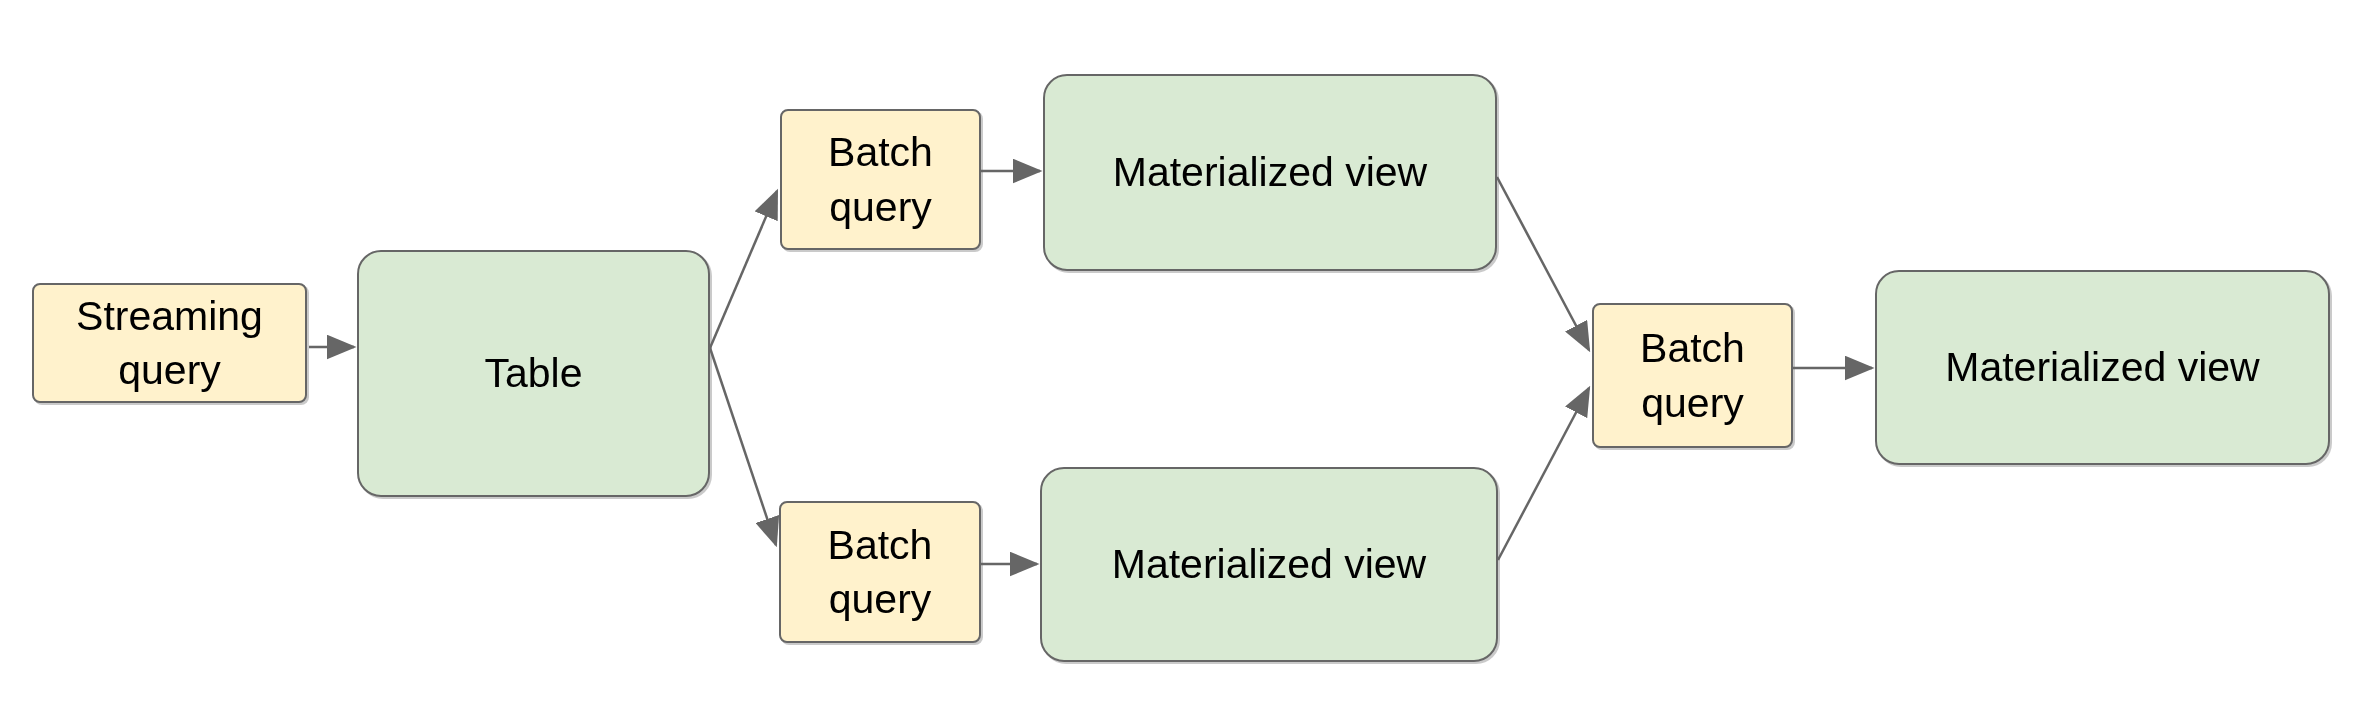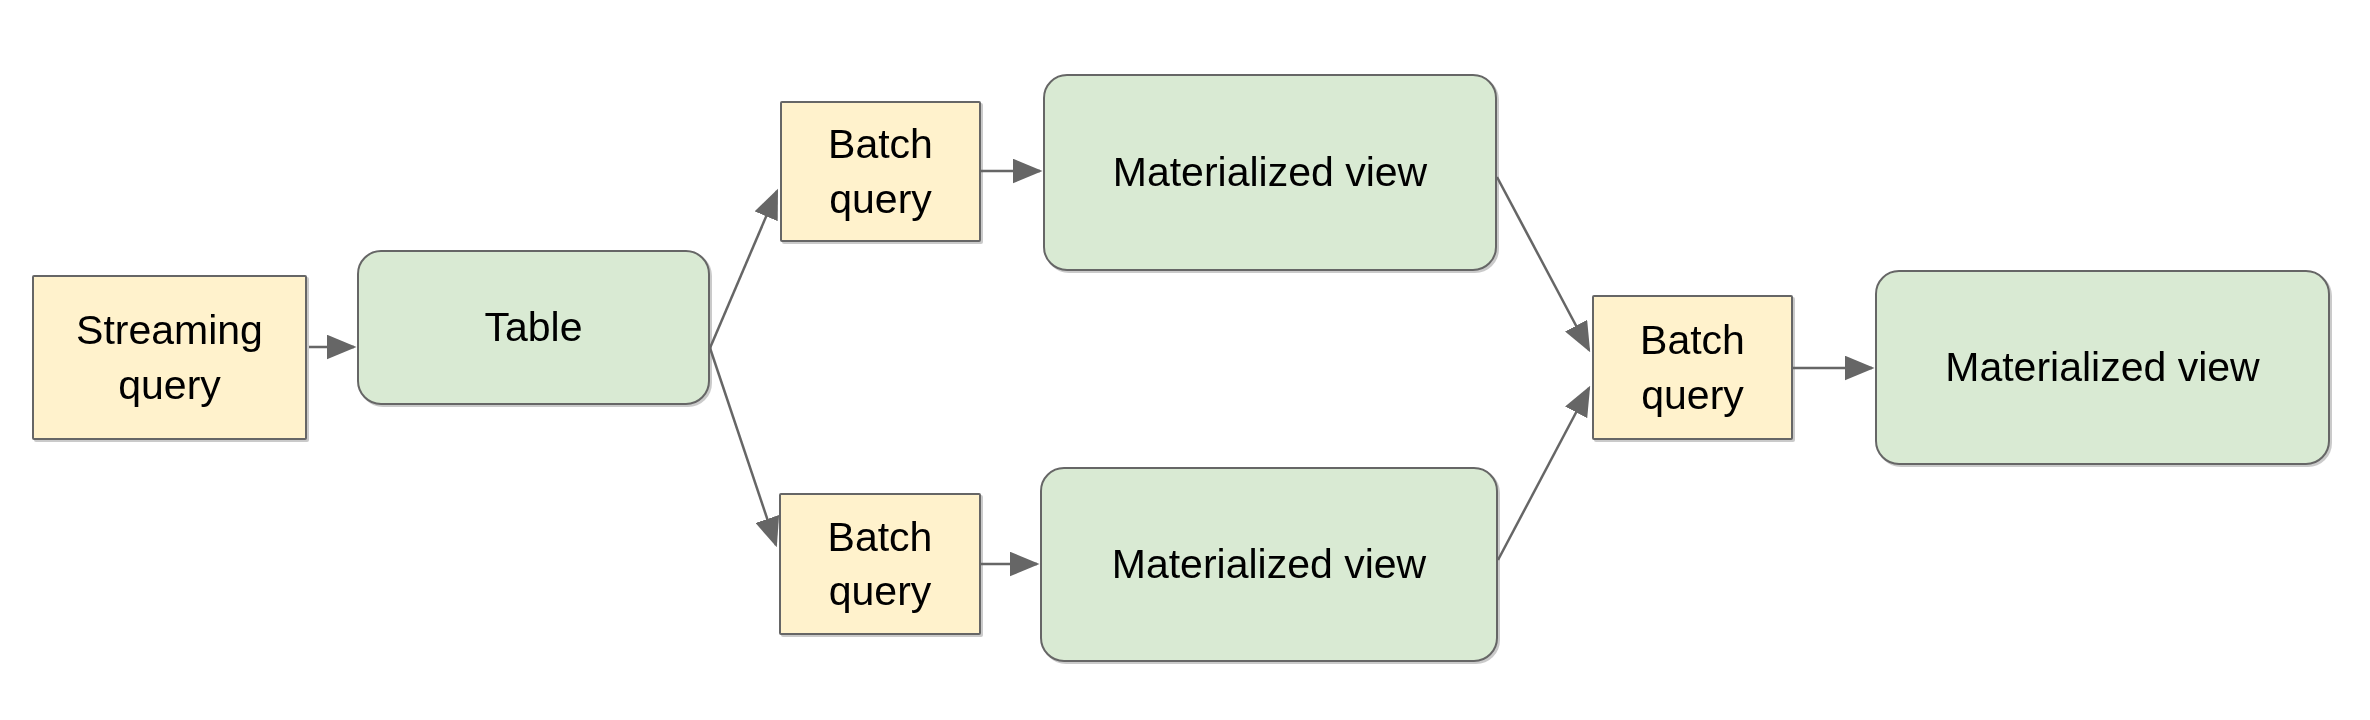--- a/index.html
+++ b/index.html
@@ -49,21 +49,22 @@
     font-size: 41px;
     line-height: 1.32;
     box-shadow: 2px 2px 0 rgba(102,102,102,0.35);
   }
   .node .label {
     display: block;
     padding: 0 14px;
   }
   .node.query {
     background: var(--query-fill);
-    border-radius: 2px;
+    border-radius: 8px;
+    margin-top: 8px;
   }
   .node.dataset {
     background: var(--dataset-fill);
     border-radius: 24px;
   }
 </style>
 </head>
 <body>
 
 <div class="canvas">
@@ -77,25 +78,25 @@
     <line x1="309" y1="347" x2="354" y2="347" marker-end="url(#arrow)"></line>
     <line x1="710" y1="348" x2="777" y2="191" marker-end="url(#arrow)"></line>
     <line x1="710" y1="348" x2="776" y2="545" marker-end="url(#arrow)"></line>
     <line x1="981" y1="171" x2="1040" y2="171" marker-end="url(#arrow)"></line>
     <line x1="981" y1="564" x2="1037" y2="564" marker-end="url(#arrow)"></line>
     <line x1="1497" y1="177" x2="1589" y2="350" marker-end="url(#arrow)"></line>
     <line x1="1498" y1="560" x2="1589" y2="388" marker-end="url(#arrow)"></line>
     <line x1="1793" y1="368" x2="1872" y2="368" marker-end="url(#arrow)"></line>
   </svg>
 
-  <div class="node query" style="left:32px; top:275px; width:275px; height:165px;">
+  <div class="node query" style="left:32px; top:275px; width:275px; height:120px;">
     <span class="label">Streaming query</span>
   </div>
 
-  <div class="node dataset" style="left:357px; top:250px; width:353px; height:155px;">
+  <div class="node dataset" style="left:357px; top:250px; width:353px; height:247px;">
     <span class="label">Table</span>
   </div>
 
   <div class="node query" style="left:780px; top:101px; width:201px; height:141px;">
     <span class="label">Batch query</span>
   </div>
 
   <div class="node dataset" style="left:1043px; top:74px; width:454px; height:197px;">
     <span class="label">Materialized view</span>
   </div>

